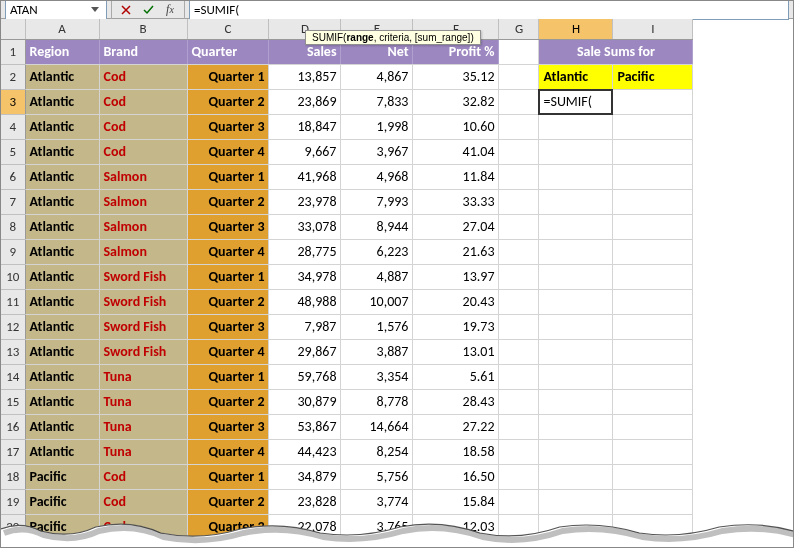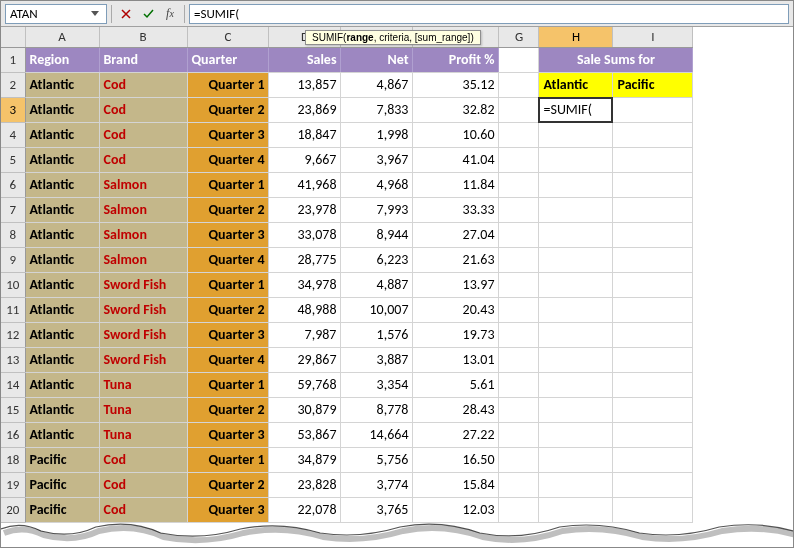--- a/index.html
+++ b/index.html
@@ -11,21 +11,21 @@
     height: 548px;
     overflow: hidden;
     position: relative;
     border: 1px solid #888;
   }
   .formula-bar {
     display: flex;
     align-items: center;
     background: #e8e8e8;
     border-bottom: 1px solid #a0a0a0;
-    height: 26px;
+    height: 18px;
     padding: 0 4px;
     gap: 2px;
   }
   .name-box {
     width: 102px;
     height: 20px;
     background: #fff;
     border: 1px solid #7f9db9;
     display: flex;
     align-items: center;
@@ -405,20 +405,32 @@
           <td class="tan red">Tuna</td>
           <td class="gold">Quarter 3</td>
           <td class="num">53,867</td>
           <td class="num">14,664</td>
           <td class="num">27.22</td>
           <td class="empty"></td>
           <td class="empty"></td>
           <td class="empty"></td>
         </tr>
         <tr>
+          <th class="row-head">17</th>
+          <td class="tan">Atlantic</td>
+          <td class="tan red">Tuna</td>
+          <td class="gold">Quarter 4</td>
+          <td class="num">44,423</td>
+          <td class="num">8,254</td>
+          <td class="num">18.58</td>
+          <td class="empty"></td>
+          <td class="empty"></td>
+          <td class="empty"></td>
+        </tr>
+        <tr>
           <th class="row-head">18</th>
           <td class="tan">Pacific</td>
           <td class="tan red">Cod</td>
           <td class="gold">Quarter 1</td>
           <td class="num">34,879</td>
           <td class="num">5,756</td>
           <td class="num">16.50</td>
           <td class="empty"></td>
           <td class="empty"></td>
           <td class="empty"></td>

